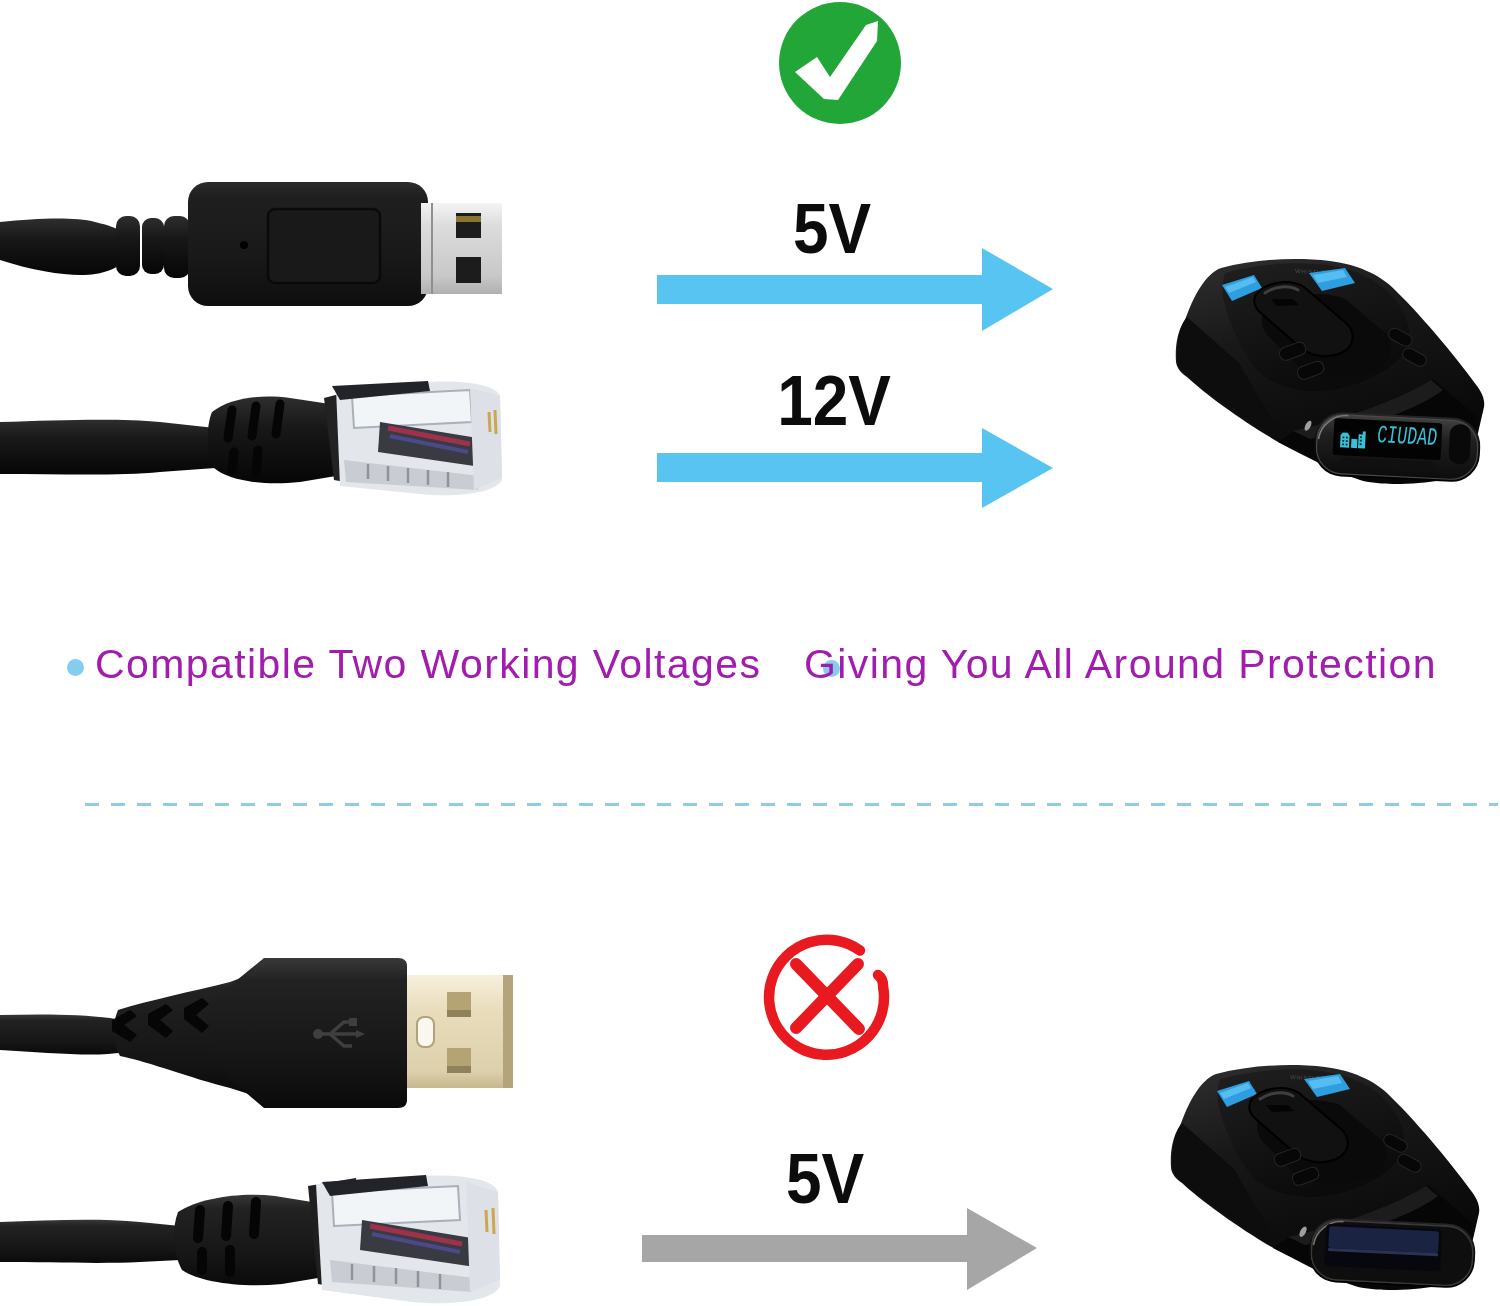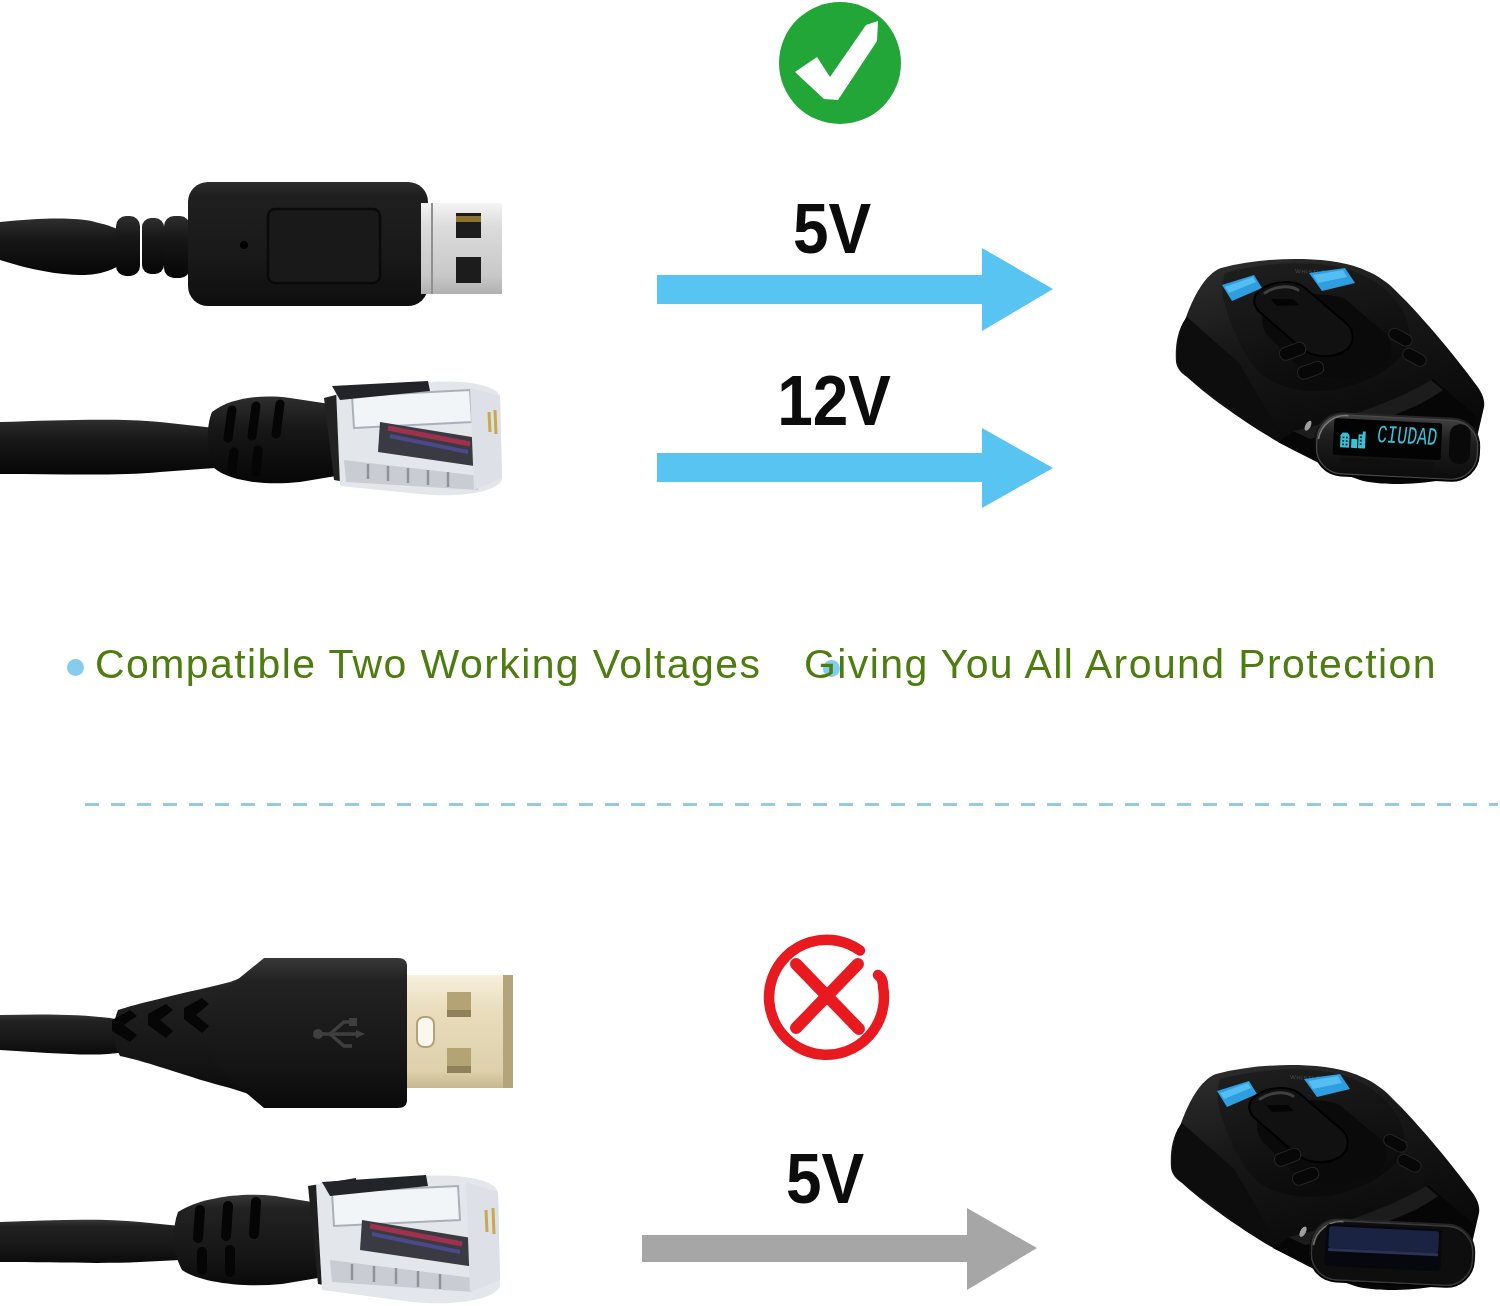--- a/index.html
+++ b/index.html
@@ -1,19 +1,19 @@
 <!DOCTYPE html>
 <html><head>
 <meta charset="utf-8">
 <style>
 html,body{margin:0;padding:0}
 body{width:1500px;height:1306px;background:#fff;position:relative;overflow:hidden;font-family:"Liberation Sans",sans-serif}
 .abs{position:absolute}
 .vlabel{position:absolute;font-weight:bold;font-size:71px;line-height:1;color:#0c0c0c;width:300px;text-align:center;transform:scaleX(0.9)}
-.blabel{position:absolute;font-size:41px;line-height:1;color:#4d7c0f;letter-spacing:1.4px;white-space:nowrap}
+.blabel{position:absolute;font-size:41px;line-height:1;color:#a21caf;letter-spacing:1.4px;white-space:nowrap}
 .dot{position:absolute;width:17px;height:17px;border-radius:50%;background:#85CDEF}
 </style>
 </head>
 <body>
 
 <svg class="abs" style="left:779px;top:2px" width="122" height="122" viewBox="0 0 122 122">
   <circle cx="61" cy="61" r="61" fill="#23A638"></circle>
   <path d="M 16 70 L 38 55 L 51 75 L 87 23 L 99 19 L 98 39 L 59 98 L 45 97 Z" fill="#fff"></path>
 </svg>
 

